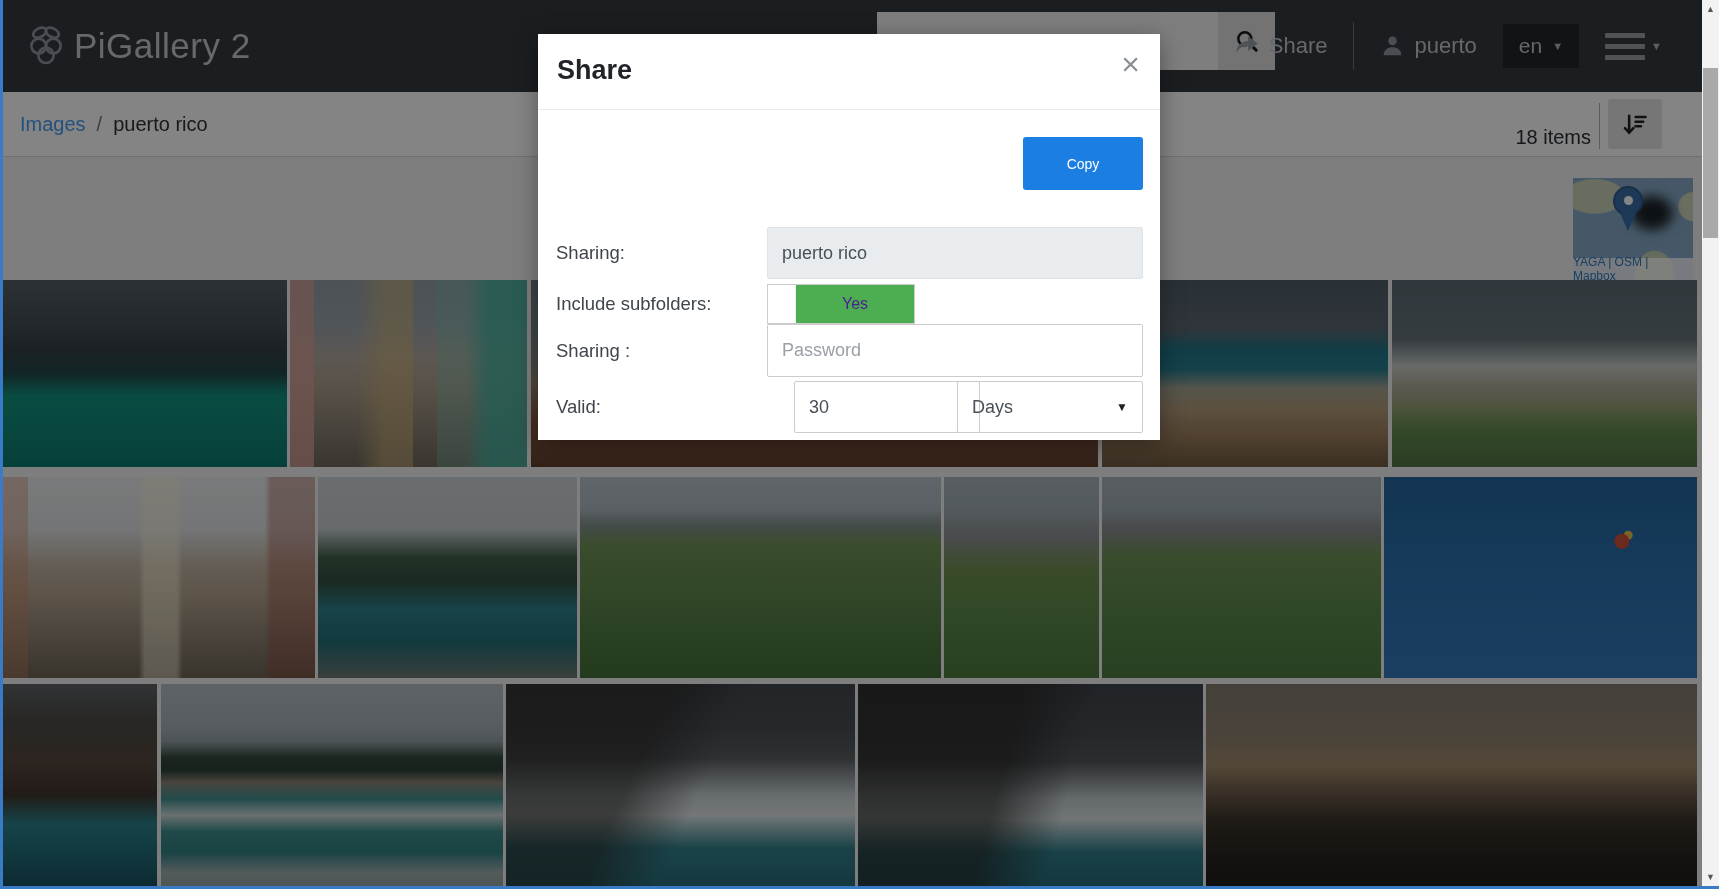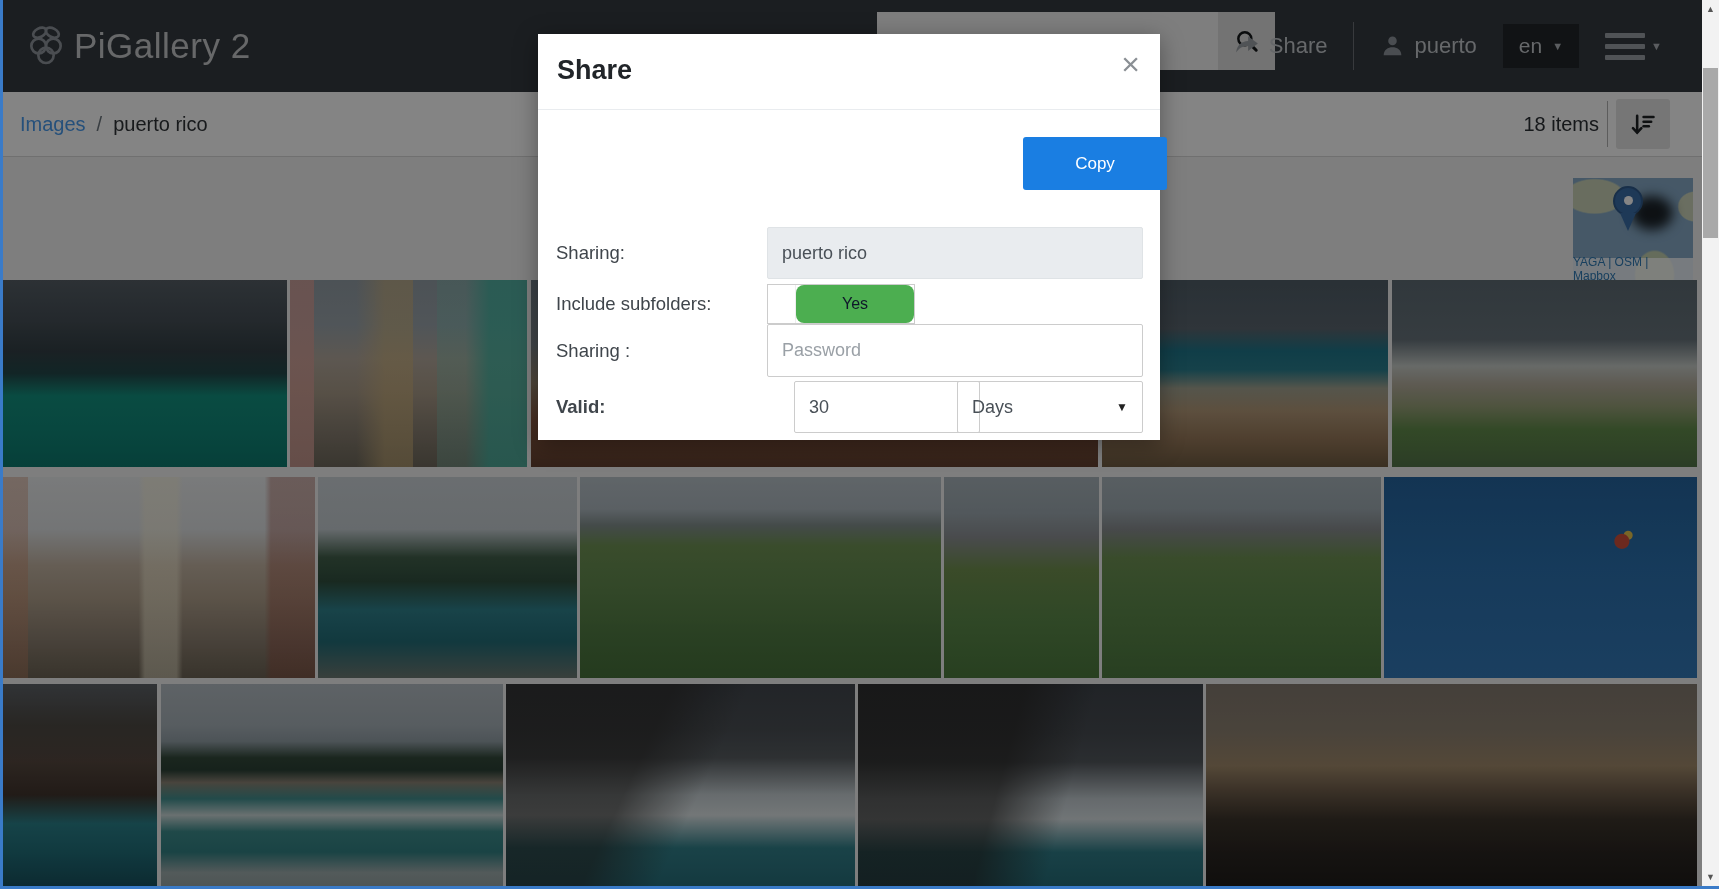--- a/index.html
+++ b/index.html
@@ -31,21 +31,21 @@
   .burger-bars { display:flex; flex-direction:column; gap:6px; }
   .burger-bars span { display:block; width:40px; height:5px; background:#9aa0a6; border-radius:1px; }
 
   
   .crumbbar { position:absolute; left:0; top:92px; width:1702px; height:65px; background:#fdfdfd;
               border-bottom:1px solid rgba(0,0,0,.15); display:flex; align-items:center; }
   .crumbs { margin-left:20px; font-size:20px; display:flex; gap:11px; align-items:center; }
   .crumb-link { color:var(--link); cursor:pointer; }
   .crumb-sep { color:#6c757d; }
   .crumb-cur { color:#2f3337; }
-  .crumb-right { position:absolute; right:32px; display:flex; align-items:center; gap:8px; }
+  .crumb-right { position:absolute; right:40px; display:flex; align-items:flex-end; gap:8px; }
   .item-count { font-size:20px; color:#2a2e33; }
   .v-divider { width:1px; height:46px; background:rgba(0,0,0,.3); }
   .sort-btn { width:54px; height:50px; background:#e2e2e2; border:none; border-radius:3px;
               display:flex; align-items:center; justify-content:center; cursor:pointer; }
 
   
   #photo-grid { position:absolute; inset:0; }
   .photo { position:absolute; cursor:pointer; }
 
   
@@ -74,34 +74,34 @@
   
   .modal { position:absolute; left:538px; top:34px; width:622px; height:406px; background:#fff;
            z-index:30; box-shadow:0 5px 22px rgba(0,0,0,.35); }
   .m-header { position:absolute; left:0; top:0; width:100%; height:76px; border-bottom:1px solid #e9ecef; }
   .m-title { position:absolute; left:19px; top:21px; font-size:27px; font-weight:bold; color:#212529; }
   .m-close { position:absolute; right:20px; top:14px; border:none; background:none; font-size:32px;
              color:#8a8f94; cursor:pointer; line-height:1; }
   .m-input { border:1px solid #ccc; border-radius:2px; font-size:18px; color:#6f6f6f;
              padding:0 14px; outline:none; background:#fff; }
   .row-url-input { position:absolute; left:17px; top:103px; width:434px; height:53px; }
-  .copy-btn { position:absolute; left:485px; top:103px; width:144px; height:53px; border:none;
-              border-radius:3px; background:var(--primary); color:#fff; font-size:17px; cursor:pointer; }
+  .copy-btn { position:absolute; left:485px; top:103px; width:120px; height:53px; border:none;
+              border-radius:3px; background:var(--primary); color:#fff; font-size:14px; cursor:pointer; }
   .m-label { position:absolute; left:18px; font-size:18.5px; color:#3f454b; display:flex; align-items:center; }
   .lbl-sharing { top:193px; height:52px; }
   .lbl-sub     { top:250px; height:40px; }
   .lbl-pass    { top:290px; height:53px; }
-  .lbl-valid   { top:347px; height:52px;font-weight:bold; }
+  .lbl-valid   { top:347px; height:52px; }
   .sharing-input { position:absolute; left:229px; top:193px; width:376px; height:52px;
                    background:#e9ecef; border:1px solid #dfe3e6; color:#495057; }
   .toggle-group { position:absolute; left:229px; top:250px; width:148px; height:40px;
                   border:1px solid #ccc; display:flex; cursor:pointer; }
   .toggle-off { width:28px; background:#fff; border-right:1px solid #eee; }
-  .toggle-on  { flex:1; background:var(--success); color:#0f172a; font-size:16px; display:flex;
-                align-items:center; justify-content:center;border-radius:8px; }
+  .toggle-on  { flex:1; background:var(--success); color:#4c1d95; font-size:16px; display:flex;
+                align-items:center; justify-content:center; }
   .pass-input { position:absolute; left:229px; top:290px; width:376px; height:53px; color:#495057; }
   .pass-input::placeholder { color:#9aa0a6; }
   .valid-num { position:absolute; left:229px; top:347px; width:186px; height:52px; color:#495057;margin-left:27px; }
   .valid-select { position:absolute; left:419px; top:347px; width:186px; height:52px;
                   border:1px solid #ccc; border-radius:2px; display:flex; align-items:center;
                   padding:0 14px; font-size:18px; color:#495057; cursor:pointer; }
   .valid-select .caret { margin-left:auto; color:#222; font-size:12px; }
 
   
   .scrollbar { position:absolute; right:0; top:0; width:17px; height:889px; background:#f2f2f2; z-index:40; }

